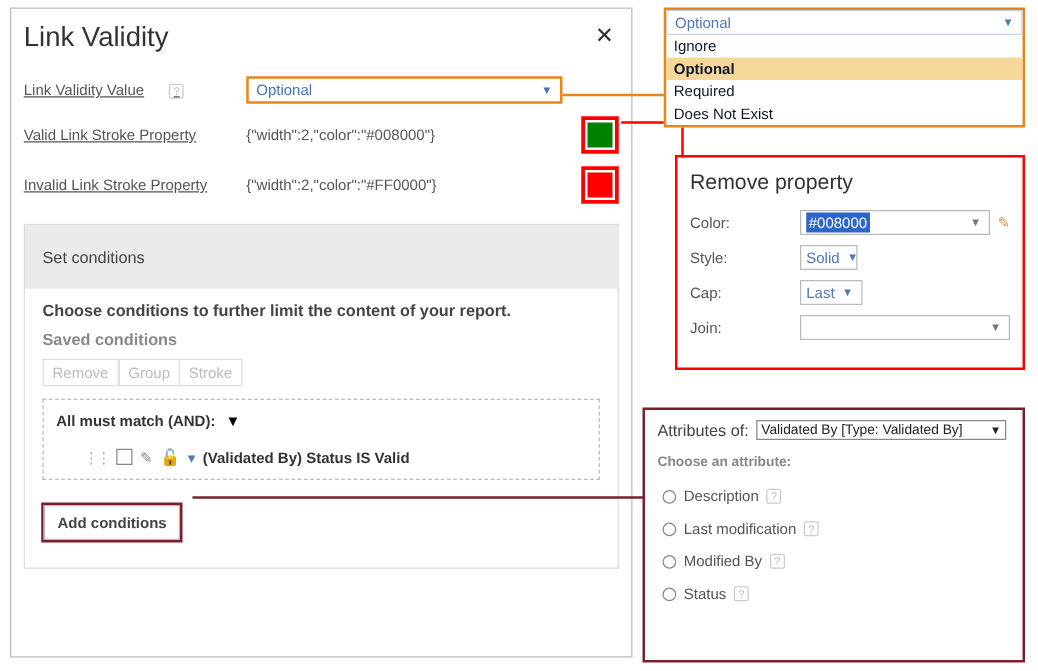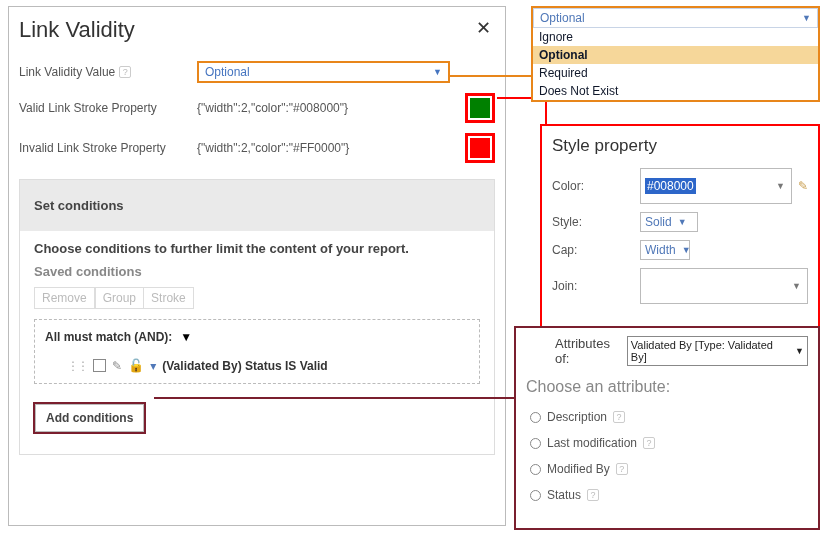--- a/index.html
+++ b/index.html
@@ -41,22 +41,23 @@
   .row {
     display: flex;
     align-items: center;
     margin-bottom: 10px;
     font-size: 12px;
     color: #555;
   }
   .row-label {
     width: 178px;
     display: flex;
-    align-items: center;
-    gap: 4px;
+    align-items: flex-end;
+    gap: 20px;
+    text-decoration: underline;
   }
   .help-ico {
     display:inline-block;
     width:12px;height:12px;
     border:1px solid #ccc;
     color:#bbb;
     border-radius:2px;
     font-size:9px;
     text-align:center;
     line-height:11px;
@@ -88,21 +89,21 @@
     width:20px;height:20px;
   }
   .conditions-box {
     margin-top:16px;
     border:1px solid #ddd;
     padding:0 0 10px 0;
   }
   .cond-header {
     background:#eaeaea;
     padding:18px 14px;
-    font-weight:bold;
+    font-weight:normal;
     font-size:13px;
     color:#444;
   }
   .cond-body { padding:10px 14px; }
   .cond-desc { font-weight:bold; color:#444; font-size:13px; margin-bottom:8px; }
   .saved-lbl { color:#888; font-weight:bold; font-size:13px; margin-bottom:8px; }
   .btn-row { display:flex; gap:0; margin-bottom:10px; }
   .btn-ghost {
     border:1px solid #ddd;
     color:#bbb;
@@ -168,21 +169,21 @@
     width:280px;
     border:2px solid #ff0000;
     padding:8px 10px 14px 10px;
   }
   .stroke-title { font-size:17px; color:#333; margin:2px 0 12px 0; }
   .sp-row { display:flex; align-items:center; margin-bottom:8px; font-size:12px; }
   .sp-lbl { width:88px; color:#555; }
   .sp-input {
     flex:1;
     border:1px solid #bbb;
-    height:36px;
+    height:20px;
     padding:0 4px;
     font-size:12px;
     display:flex;align-items:center;justify-content:space-between;
   }
   .sp-input .tri { font-size:9px; color:#777; background:#fff; padding:0 2px;}
   .mini-select {
     border:1px solid #bbb;height:20px;padding:0 4px;font-size:12px;
     display:flex;align-items:center;gap:6px;color:#5078b8;
   }
   .mini-select .tri{font-size:9px;color:#5078b8;}
@@ -190,30 +191,30 @@
 
   
   .attr-box {
     position:absolute;
     left:514px; top:326px;
     width:306px;
     height:204px;
     border:2px solid #7a1f2e;
     padding:8px 10px;
   }
-  .attr-head { display:flex; gap:6px; font-size:13px; color:#444; margin-bottom:12px;margin-left:29px;}
+  .attr-head { display:flex; align-items:center; gap:6px; font-size:13px; color:#444; margin-bottom:12px;}
   .attr-select {
     border:1px solid #888;
     font-size:11px;
     padding:1px 3px;
     display:flex;align-items:center;gap:22px;
     color:#222;
   }
   .attr-select .tri{font-size:9px;}
-  .choose-lbl { color:#888; font-size:16px; margin-bottom:14px; }
+  .choose-lbl { color:#888; font-size:11px; margin-bottom:14px;font-weight:bold; }
   .radio-row { display:flex; align-items:center; gap:6px; margin:0 0 12px 4px; font-size:12px; color:#555;}
   .radio { width:11px;height:11px;border:1px solid #888;border-radius:50%; }
 
   
   .line-orange {
     position:absolute;
     left:450px; top:75px;
     width:82px; height:0;
     border-top:2px solid #e8861a;
   }
@@ -317,40 +318,40 @@
     <span>Optional</span>
     <span class="tri">▼</span>
   </div>
   <div class="dd-item">Ignore</div>
   <div class="dd-item sel">Optional</div>
   <div class="dd-item">Required</div>
   <div class="dd-item">Does Not Exist</div>
 </div>
 
 <div class="stroke-box">
-  <div class="stroke-title">Style property</div>
+  <div class="stroke-title">Remove property</div>
   <div class="sp-row">
     <div class="sp-lbl">Color:</div>
     <div class="sp-input">
       <span style="background:#2d66c9;color:#fff;padding:1px 2px">#008000</span>
       <span class="tri">▼</span>
     </div>
     <span class="pencil-right">✎</span>
   </div>
   <div class="sp-row">
     <div class="sp-lbl">Style:</div>
-    <div class="mini-select" style="width:58px">
+    <div class="mini-select" style="width:46px">
       <span>Solid</span>
       <span class="tri">▼</span>
     </div>
   </div>
   <div class="sp-row">
     <div class="sp-lbl">Cap:</div>
     <div class="mini-select" style="width:50px">
-      <span>Width</span>
+      <span>Last</span>
       <span class="tri">▼</span>
     </div>
   </div>
   <div class="sp-row">
     <div class="sp-lbl">Join:</div>
     <div class="sp-input">
       <span></span>
       <span class="tri">▼</span>
     </div>
   </div>

